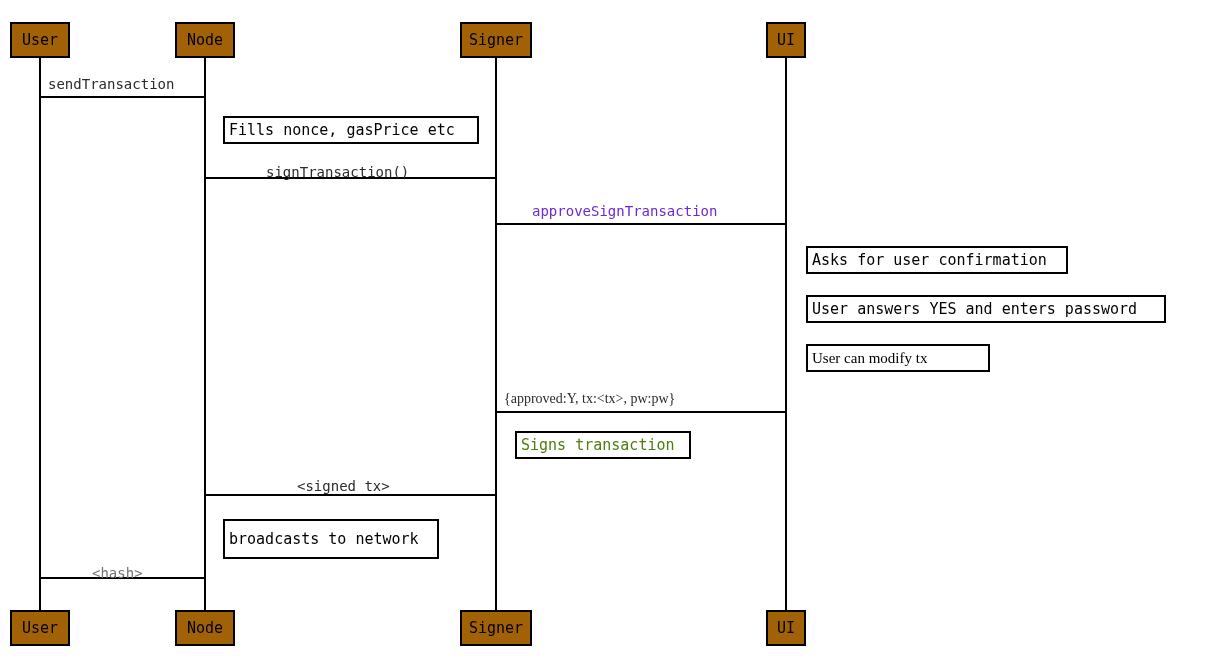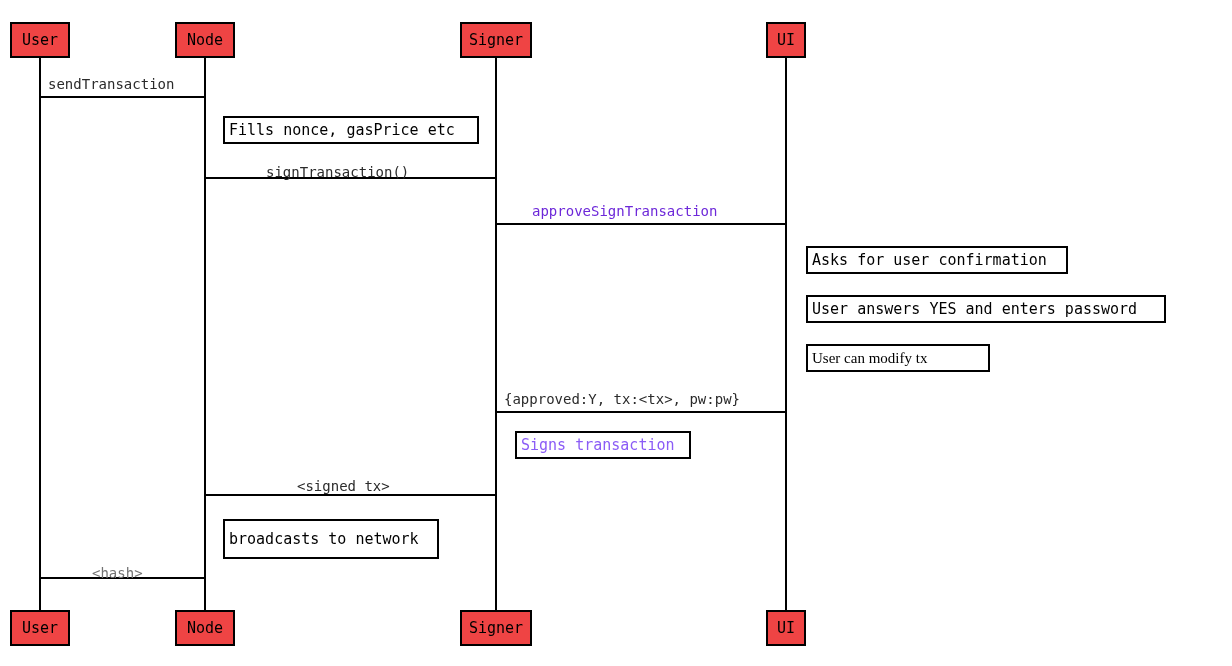--- a/index.html
+++ b/index.html
@@ -17,21 +17,21 @@
     width: 1232px;
     height: 666px;
     background: #ffffff;
     overflow: hidden;
   }
   
   .actor-box {
     position: absolute;
     box-sizing: border-box;
     border: 2px solid #000000;
-    background: #ef4444;
+    background: #a16207;
     color: #000000;
     font-size: 15px;
     line-height: 1;
     display: flex;
     align-items: center;
     justify-content: center;
     white-space: nowrap;
     z-index: 5;
   }
   
@@ -92,21 +92,21 @@
       <div class="msg-line" style="left: 495px; top: 223px; width: 292px; background: rgb(0, 0, 0);"></div>
       <div class="msg-line" style="left: 495px; top: 411px; width: 292px; background: rgb(0, 0, 0);"></div>
       <div class="msg-line" style="left: 204px; top: 494px; width: 293px; background: rgb(0, 0, 0);"></div>
       <div class="msg-line" style="left: 39px; top: 577px; width: 167px; background: rgb(0, 0, 0);"></div>
     </div>
 
   <div id="msg-labels">
       <div class="msg-label" style="left: 48px; top: 77px; color: rgb(43, 43, 43);">sendTransaction</div>
       <div class="msg-label" style="left: 266px; top: 165px; color: rgb(43, 43, 43);">signTransaction()</div>
       <div class="msg-label" style="left: 532px; top: 204px; color: #6d28d9;">approveSignTransaction</div>
-      <div class="msg-label" style="left: 504px; top: 392px; color: rgb(43, 43, 43);">{approved:Y, tx:&lt;tx&gt;, pw:pw}</div>
+      <div class="msg-label" style="left: 504px; top: 392px; color: rgb(43, 43, 43); font-family: Liberation Serif, serif;">{approved:Y, tx:&lt;tx&gt;, pw:pw}</div>
       <div class="msg-label" style="left: 297px; top: 479px; color: rgb(43, 43, 43);">&lt;signed tx&gt;</div>
       <div class="msg-label" style="left: 92px; top: 566px; color: #737373;">&lt;hash&gt;</div>
     </div>
 
   <div id="actors-top">
       <div class="actor-box" style="left: 10px; top: 22px; width: 60px; height: 36px; border-color: rgb(0, 0, 0); color: rgb(0, 0, 0);">User</div>
       <div class="actor-box" style="left: 175px; top: 22px; width: 60px; height: 36px; border-color: rgb(0, 0, 0); color: rgb(0, 0, 0);">Node</div>
       <div class="actor-box" style="left: 460px; top: 22px; width: 72px; height: 36px; border-color: rgb(0, 0, 0); color: rgb(0, 0, 0);">Signer</div>
       <div class="actor-box" style="left: 766px; top: 22px; width: 40px; height: 36px; border-color: rgb(0, 0, 0); color: rgb(0, 0, 0);">UI</div>
     </div>
@@ -124,21 +124,21 @@
       </div>
       <div class="note" style="left: 806px; top: 246px; width: 262px; height: 28px; border-color: rgb(0, 0, 0); color: rgb(0, 0, 0);">
         <span>Asks for user confirmation</span>
       </div>
       <div class="note" style="left: 806px; top: 295px; width: 360px; height: 28px; border-color: rgb(0, 0, 0); color: rgb(0, 0, 0);">
         <span>User answers YES and enters password</span>
       </div>
       <div class="note" style="left: 806px; top: 344px; width: 184px; height: 28px; border-color: rgb(0, 0, 0); color: rgb(0, 0, 0); font-family: Liberation Serif, serif;">
         <span>User can modify tx</span>
       </div>
-      <div class="note" style="left: 515px; top: 431px; width: 176px; height: 28px; border-color: rgb(0, 0, 0); color: #8b5cf6;">
+      <div class="note" style="left: 515px; top: 431px; width: 176px; height: 28px; border-color: rgb(0, 0, 0); color: #4d7c0f;">
         <span>Signs transaction</span>
       </div>
       <div class="note" style="left: 223px; top: 519px; width: 216px; height: 40px; border-color: rgb(0, 0, 0); color: rgb(0, 0, 0);">
         <span>broadcasts to network</span>
       </div>
     </div>
 
 </div>
 
 </body></html>

